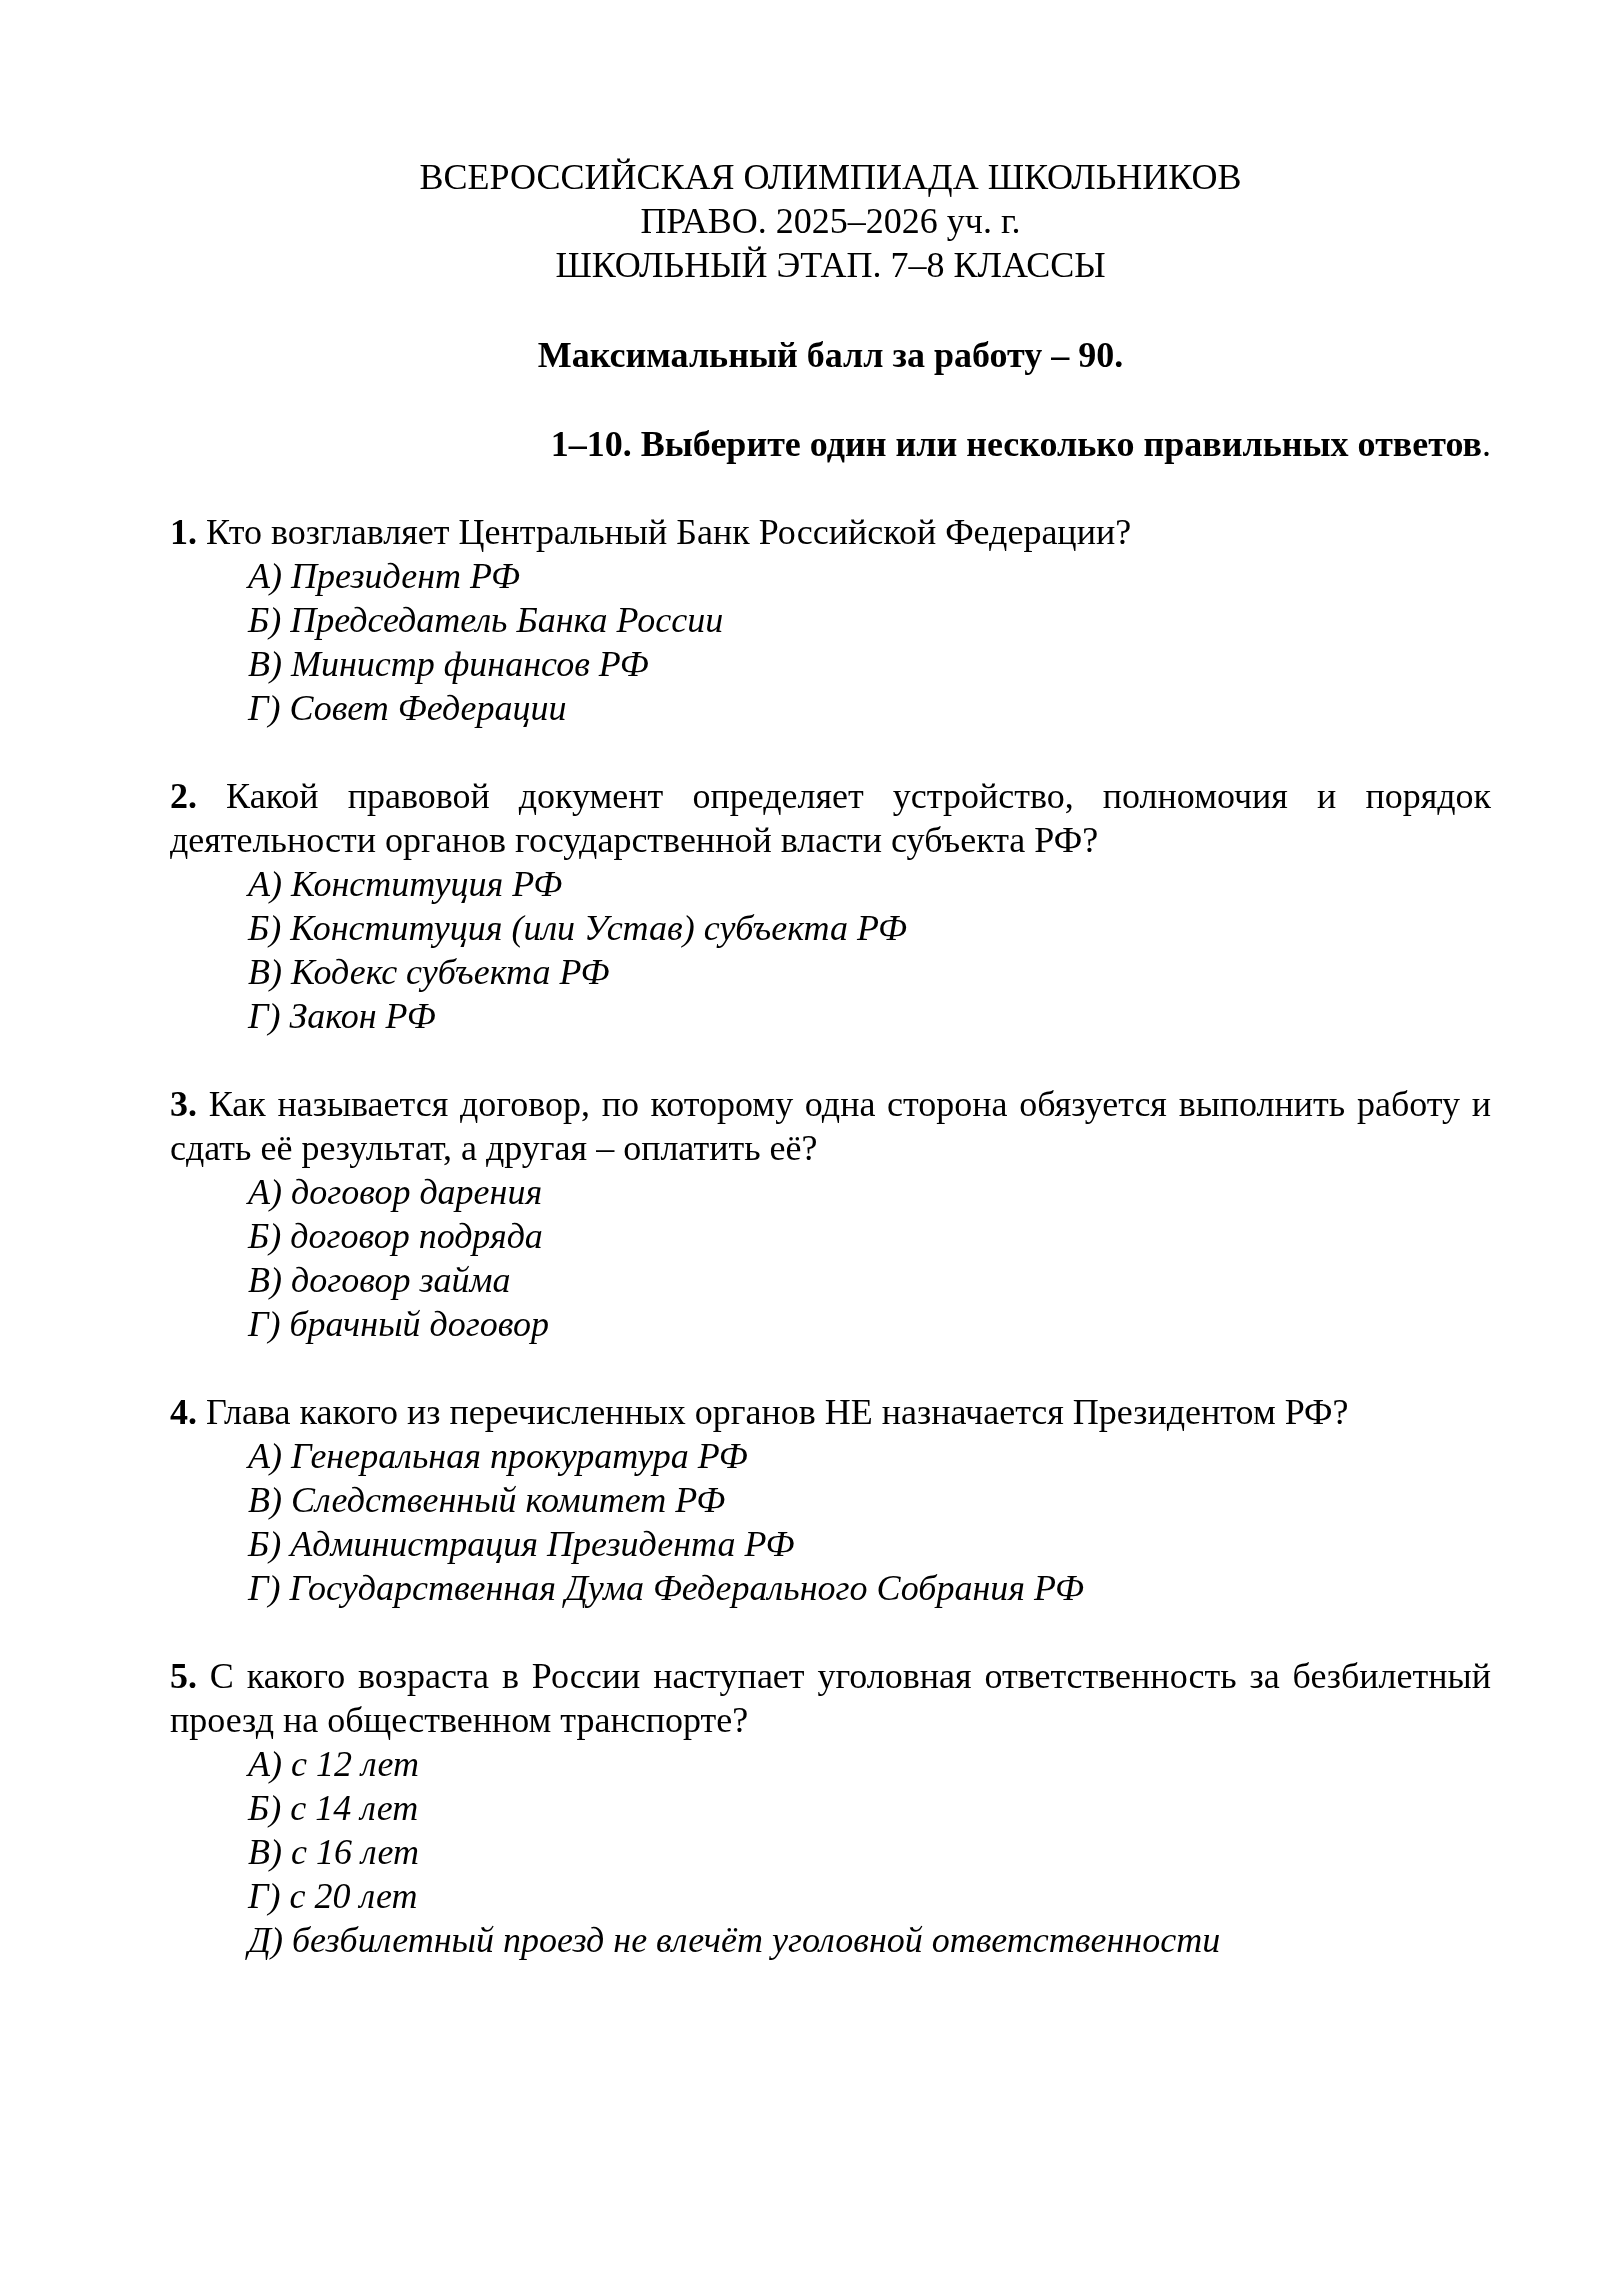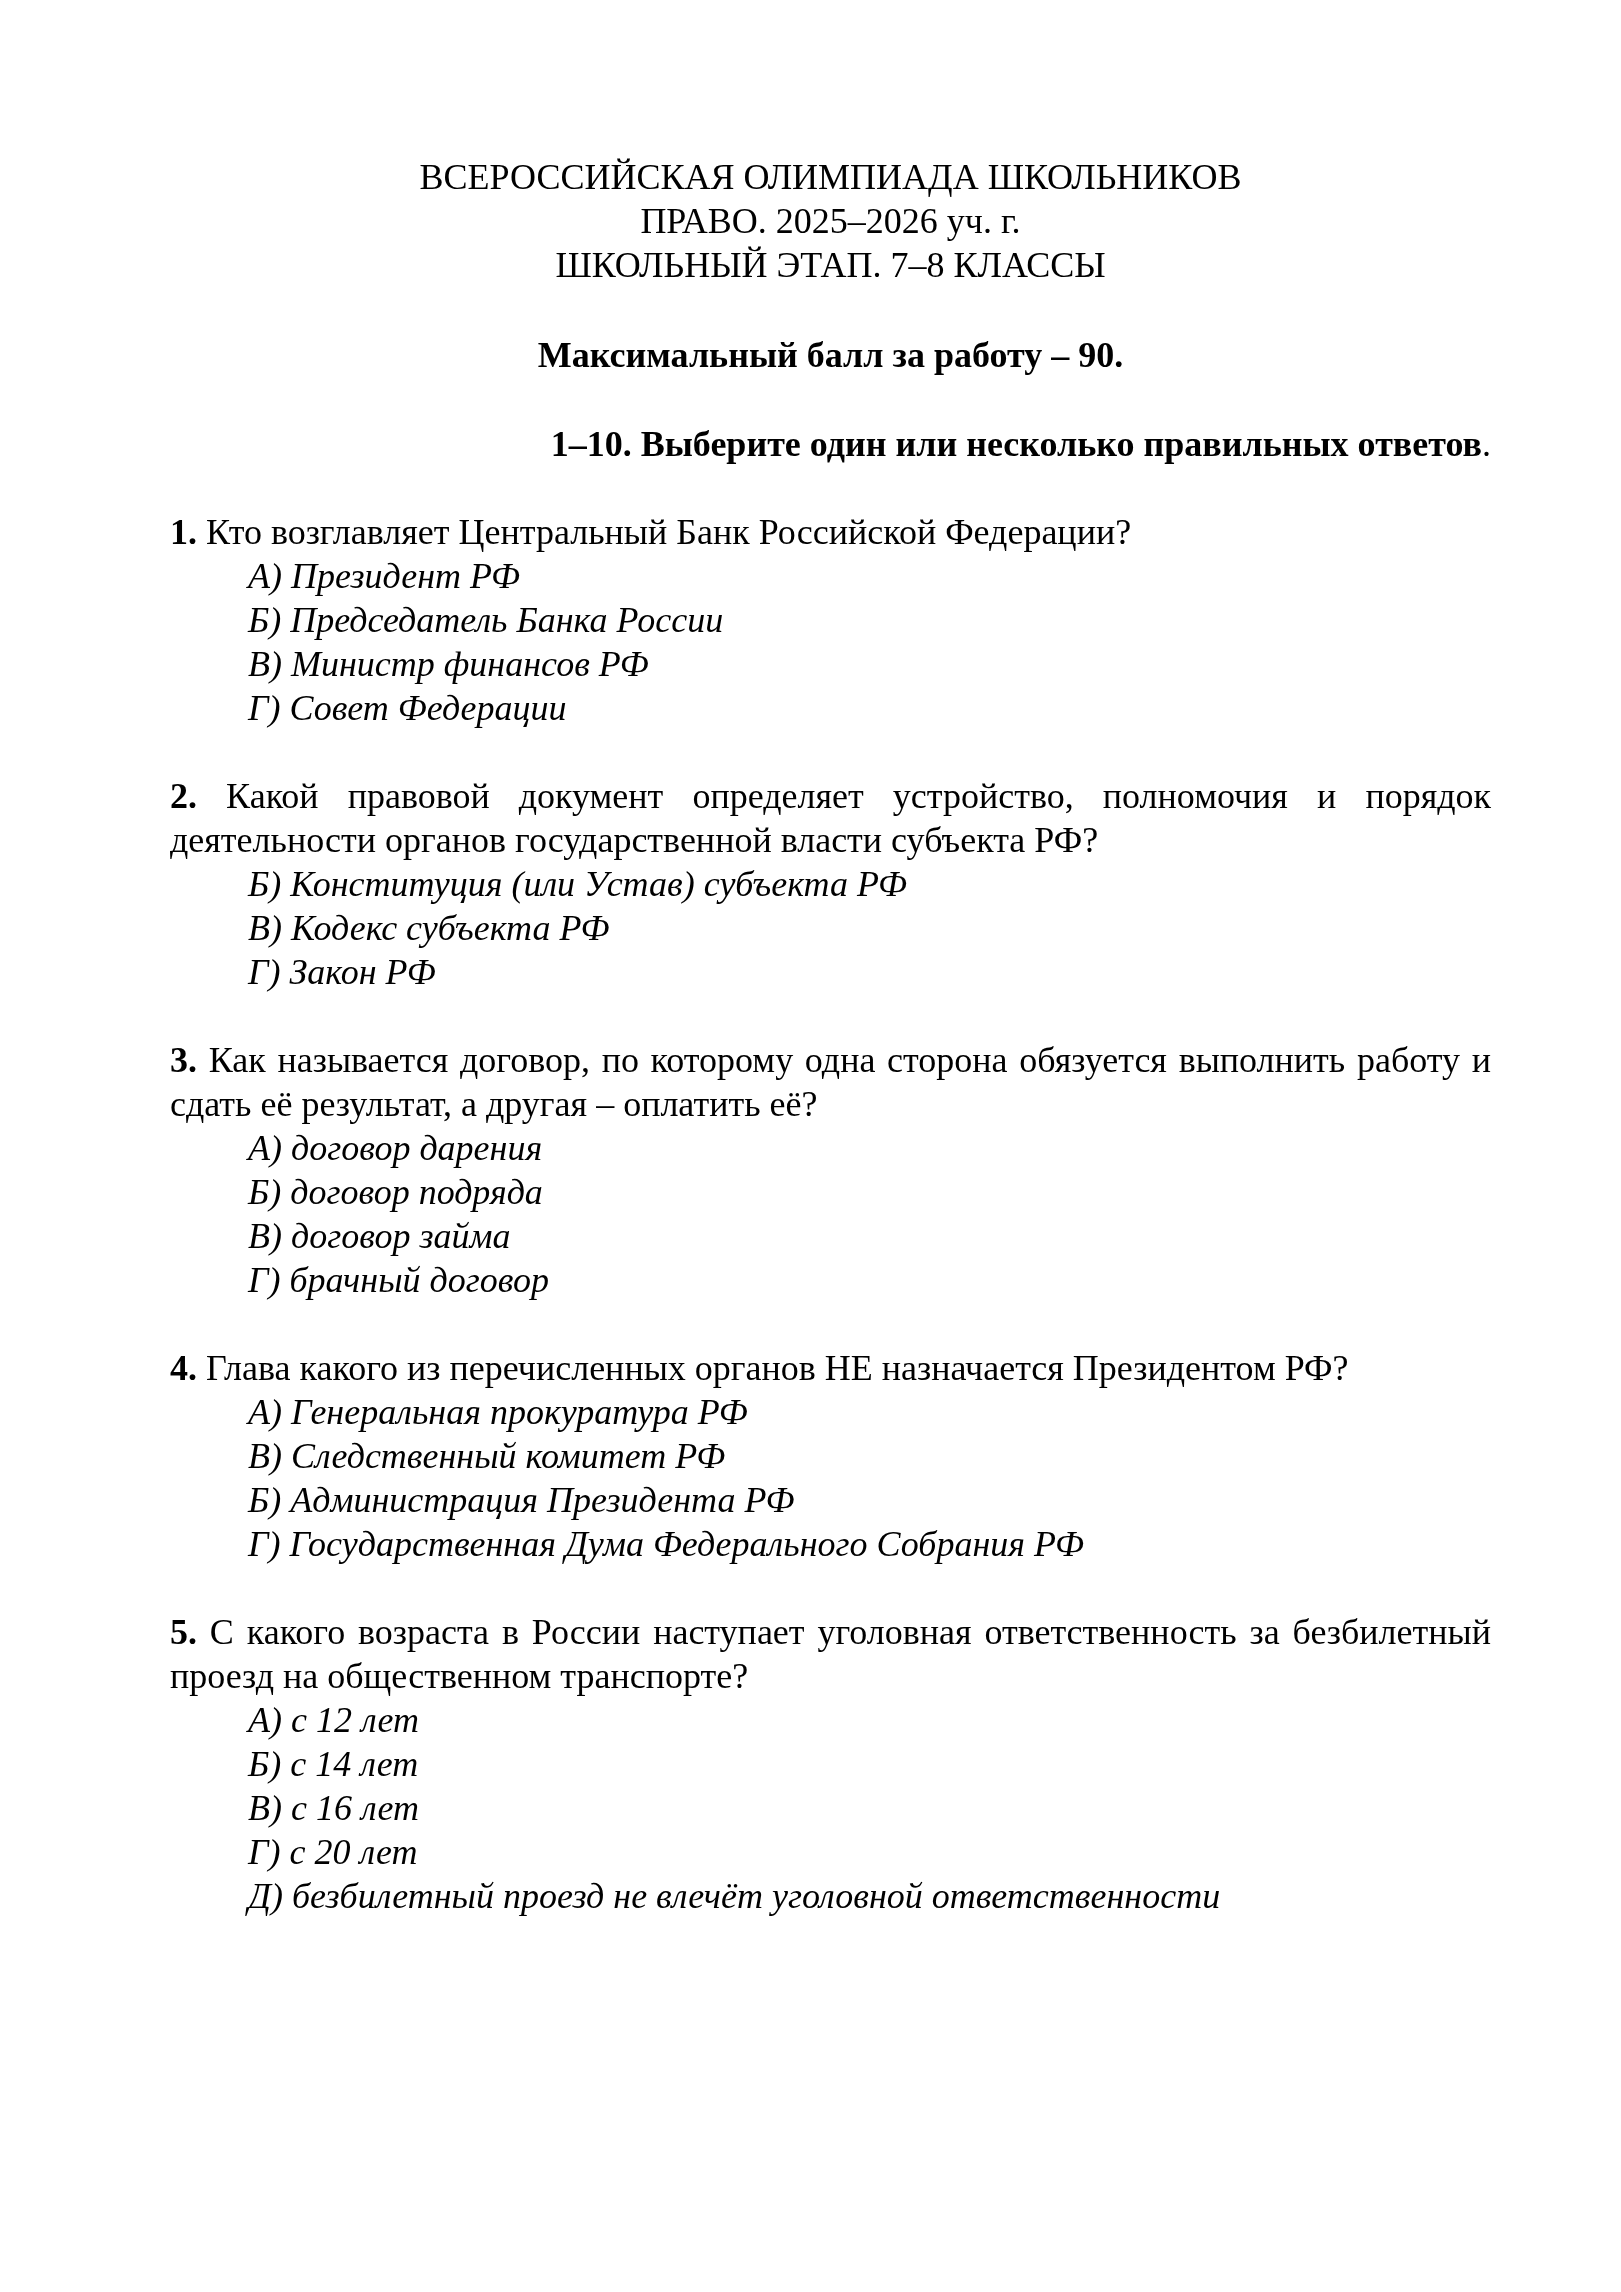--- a/index.html
+++ b/index.html
@@ -88,20 +88,21 @@
           <ul class="options">
             <li class="option">А) Президент РФ</li>
             <li class="option">Б) Председатель Банка России</li>
             <li class="option">В) Министр финансов РФ</li>
             <li class="option">Г) Совет Федерации</li>
           </ul>
         </div>
         <div class="question">
           <div class="q-text"><span class="q-num">2.</span> <span>Какой правовой документ определяет устройство, полномочия и порядок деятельности органов государственной власти субъекта РФ?</span></div>
           <ul class="options">
+            <li class="option">А) Конституция РФ</li>
             <li class="option">Б) Конституция (или Устав) субъекта РФ</li>
             <li class="option">В) Кодекс субъекта РФ</li>
             <li class="option">Г) Закон РФ</li>
           </ul>
         </div>
         <div class="question">
           <div class="q-text"><span class="q-num">3.</span> <span>Как называется договор, по которому одна сторона обязуется выполнить работу и сдать её результат, а другая – оплатить её?</span></div>
           <ul class="options">
             <li class="option">А) договор дарения</li>
             <li class="option">Б) договор подряда</li>

